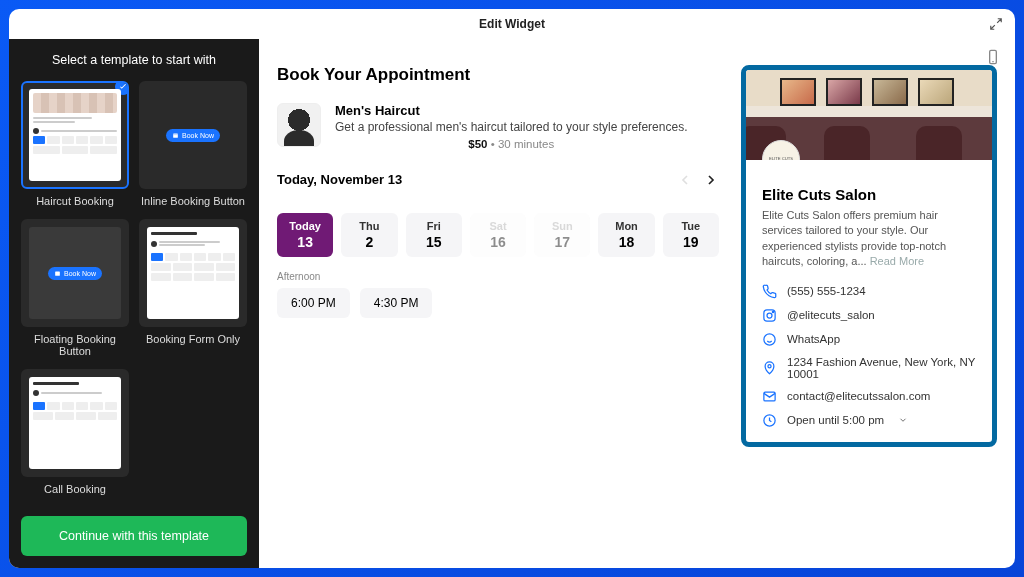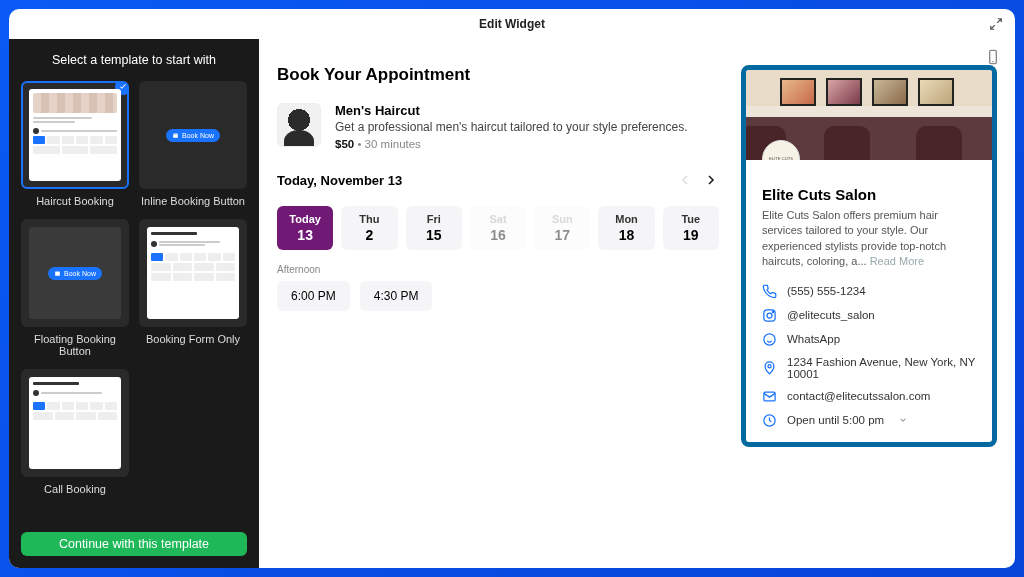--- a/index.html
+++ b/index.html
@@ -12,21 +12,21 @@
   
   .sidebar { width: 250px; background: #1a1a1a; color: #fff; display: flex; flex-direction: column; padding: 14px 12px 12px 12px; }
   .sidebar-title { font-size: 12.5px; text-align: center; margin-bottom: 14px; }
   .templates { display: grid; grid-template-columns: 1fr 1fr; gap: 12px 10px; }
   .template { display: flex; flex-direction: column; align-items: center; }
   .thumb { width: 108px; height: 108px; background: #2a2a2a; border-radius: 6px; border: 2px solid transparent; position: relative; cursor: pointer; overflow: hidden; }
   .thumb.selected { border-color: #1a73ff; }
   .check-badge { position: absolute; top: -4px; right: -4px; width: 16px; height: 16px; background: #1a73ff; border-radius: 50%; display: flex; align-items: center; justify-content: center; }
   .check-badge svg { width: 10px; height: 10px; fill: #fff; }
   .template-label { font-size: 11px; color: #ddd; margin-top: 6px; text-align: center; }
-  .continue-btn { margin-top: auto; background: #1eb858; color: #fff; border: none; border-radius: 6px; height: 24px; font-size: 12.5px; cursor: pointer; }
+  .continue-btn { margin-top: auto; background: #1eb858; color: #fff; border: none; border-radius: 6px; height: 40px; font-size: 12.5px; cursor: pointer; }
 
   
   .mock { position: absolute; inset: 6px; background: #fff; border-radius: 3px; display: flex; flex-direction: column; font-size: 5px; color: #333; padding: 4px; }
   .mock-dark { background: #3a3a3a; }
   .mock-row { display: flex; gap: 2px; margin-top: 2px; }
   .mock-cell { flex: 1; height: 8px; background: #eee; border-radius: 1px; }
   .mock-line { height: 2px; background: #ccc; margin: 1px 0; border-radius: 1px; }
   .mock-pill { background: #1a73ff; color: #fff; border-radius: 10px; padding: 3px 6px; font-size: 7px; display: inline-flex; align-items: center; gap: 3px; white-space: nowrap; }
   .mock-pill svg { width: 7px; height: 7px; fill: #fff; }
   .mock-hero { height: 20px; background: repeating-linear-gradient(90deg, #e6d3c8 0 8px, #d8c2b5 8px 16px); border-radius: 2px; margin-bottom: 3px; }
@@ -35,24 +35,24 @@
   .main { flex: 1; display: flex; padding: 26px 18px; gap: 22px; position: relative; }
   .device-icon { position: absolute; top: 10px; right: 14px; width: 16px; height: 16px; color: #888; cursor: pointer; }
   .booking-col { flex: 1; }
   .h1 { font-size: 17px; font-weight: 700; margin-bottom: 18px; }
 
   .service-row { display: flex; gap: 14px; margin-bottom: 22px; }
   .avatar { width: 44px; height: 44px; border-radius: 6px; background: radial-gradient(circle at 50% 38%, #2b2b2b 0 11px, #f1f1f1 11px); border: 1px solid #eee; position: relative; overflow: hidden; }
   .avatar::after { content: ''; position: absolute; bottom: -6px; left: 50%; transform: translateX(-50%); width: 30px; height: 22px; background: #2b2b2b; border-radius: 50% 50% 0 0; }
   .service-info .name { font-size: 13px; font-weight: 700; }
   .service-info .desc { font-size: 12px; color: #444; margin-top: 2px; }
-  .service-info .meta { font-size: 11.5px; margin-top: 4px; color: #888; }
+  .service-info .meta { font-size: 11.5px; margin-top: 4px; color: #888; text-align: center; }
   .service-info .meta b { color: #111; font-weight: 700; }
 
-  .date-header { display: flex; align-items: center; justify-content: space-between; margin-bottom: 18px; }
+  .date-header { display: flex; justify-content: space-between; margin-bottom: 25px; }
   .date-title { font-size: 13px; font-weight: 700; }
   .nav-arr { display: flex; gap: 10px; align-items: center; }
   .arr { width: 16px; height: 16px; color: #999; cursor: pointer; }
   .arr.disabled { opacity: 0.3; cursor: default; }
 
   .days { display: flex; gap: 8px; margin-bottom: 14px; }
   .day { flex: 1; background: #f5f5f7; border-radius: 6px; text-align: center; padding: 7px 0; cursor: pointer; }
   .day .dow { font-size: 11px; color: #333; font-weight: 600; }
   .day .num { font-size: 14px; font-weight: 700; margin-top: 2px; }
   .day.selected { background: #701a75; color: #fff; }

